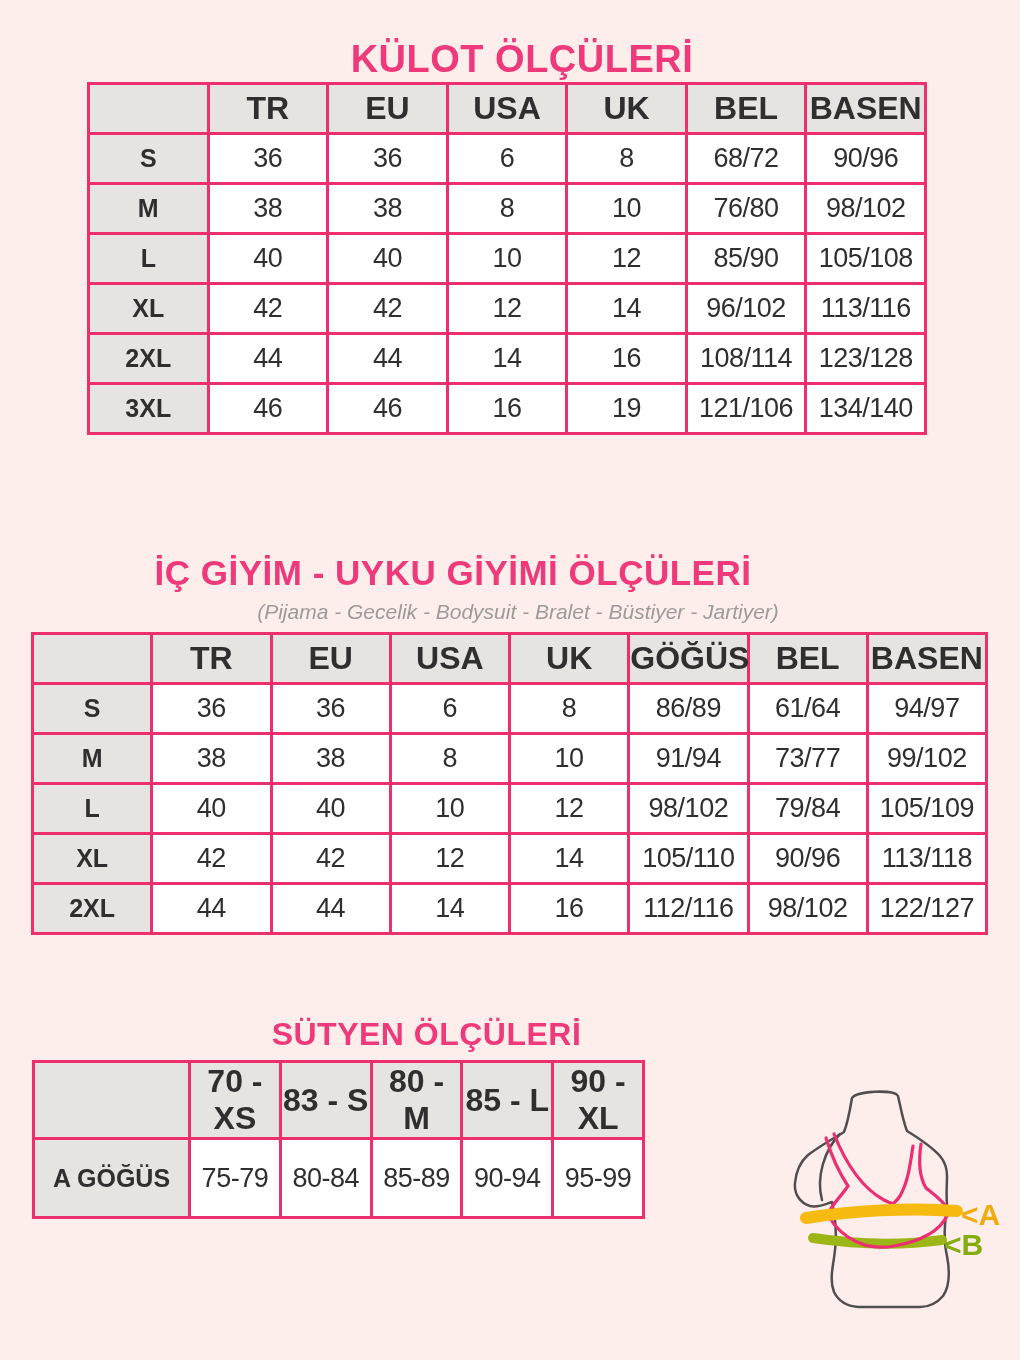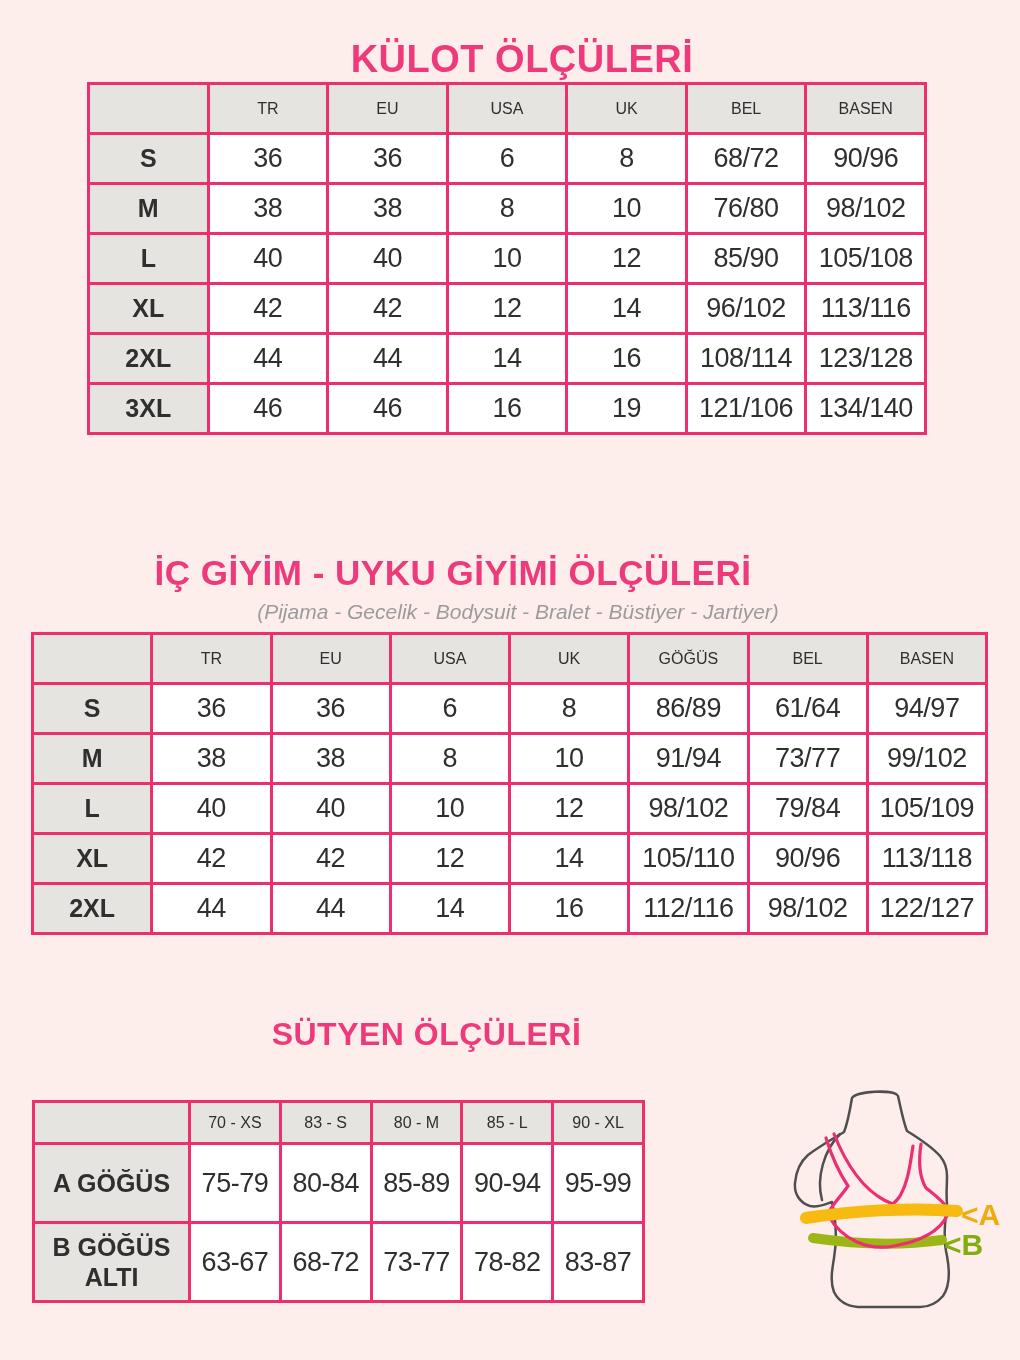--- a/index.html
+++ b/index.html
@@ -35,31 +35,31 @@
     color:var(--subtitle-gray);
   }
   #title-sutyen{top:1004px;left:32px;width:765px;font-size:32px}
 
   table{position:absolute;border-collapse:collapse;table-layout:fixed;background:var(--table-border)}
   th,td{
     border:3px solid var(--table-border);
     text-align:center;vertical-align:middle;padding:0;
     color:var(--cell-text);
   }
-  thead th{background:var(--header-fill);font-size:16px;font-weight:400}
+  thead th{background:var(--header-fill);font-size:32px;font-weight:700}
   tbody th{background:var(--header-fill);font-size:25px;font-weight:700}
   td{background:#ffffff;font-size:27px;font-weight:400;letter-spacing:-.5px}
 
   #table-kulot{left:87px;top:82px;width:840px}
   #table-kulot tr{height:50px}
 
   #table-icgiyim{left:31px;top:632px;width:957px}
   #table-icgiyim tr{height:50px}
 
-  #table-sutyen{left:32px;top:1100px;width:613px}
+  #table-sutyen{left:32px;top:1060px;width:613px}
   #table-sutyen thead tr{height:42px}
   #table-sutyen tbody tr{height:79px}
   #table-sutyen th:first-child{width:153px}
   #table-sutyen tbody th{line-height:1.2;padding:0 4px}
 
   #mannequin{position:absolute;left:780px;top:1088px;width:240px;height:235px}
   .torso{fill:none;stroke:var(--torso-outline);stroke-width:2.5;stroke-linejoin:round;stroke-linecap:round}
   .bra{fill:none;stroke:var(--bra-pink);stroke-width:3.2;stroke-linecap:round}
   .band-a{fill:none;stroke:var(--band-a-yellow);stroke-width:12;stroke-linecap:round}
   .band-b{fill:none;stroke:var(--band-b-green);stroke-width:10;stroke-linecap:round}
@@ -228,28 +228,20 @@
         </tr>
       </thead>
       <tbody>
         <tr>
           <th>A GÖĞÜS</th>
           <td>75-79</td>
           <td>80-84</td>
           <td>85-89</td>
           <td>90-94</td>
           <td>95-99</td>
-        </tr>
-        <tr>
-          <th>B GÖĞÜS ALTI</th>
-          <td>63-67</td>
-          <td>68-72</td>
-          <td>73-77</td>
-          <td>78-82</td>
-          <td>83-87</td>
         </tr>
       </tbody>
     </table>
 
   <svg id="mannequin" viewBox="0 0 240 235">
 
     <path class="torso" d="
       M72,10
       C76,3 114,1 118,8
       C121,21 123,33 127,43

